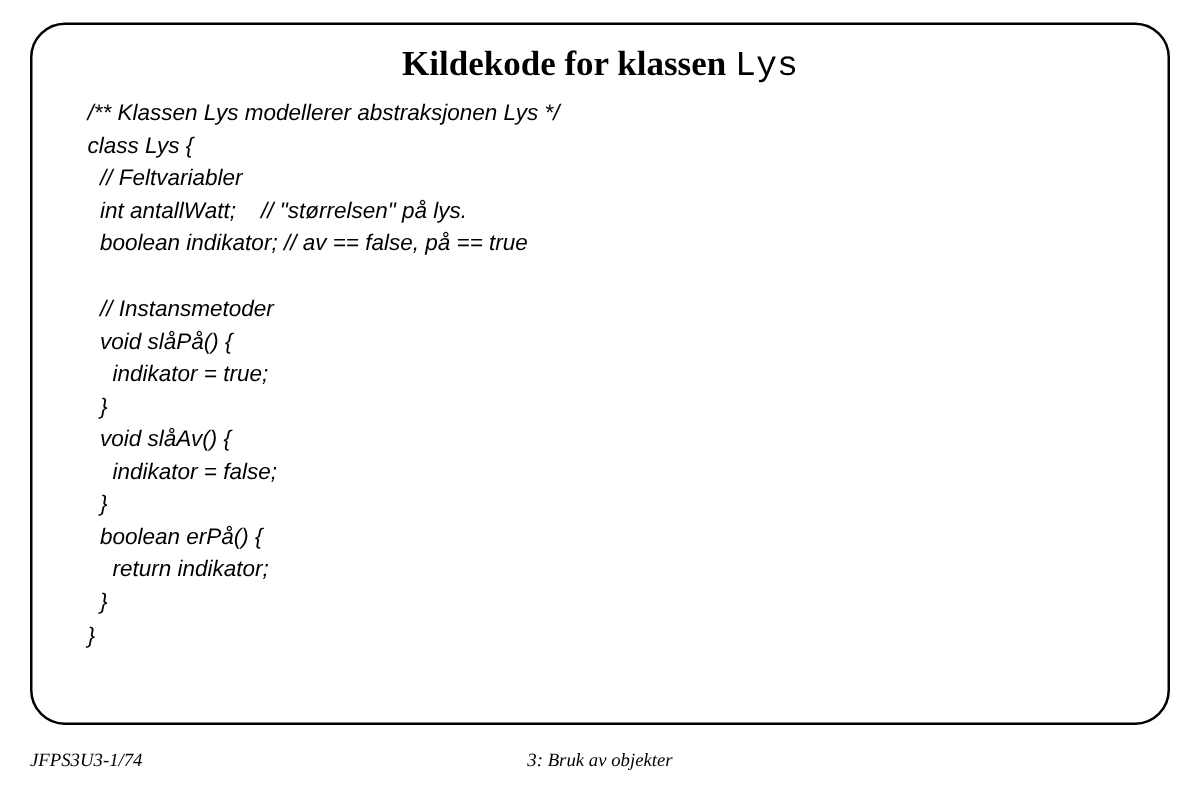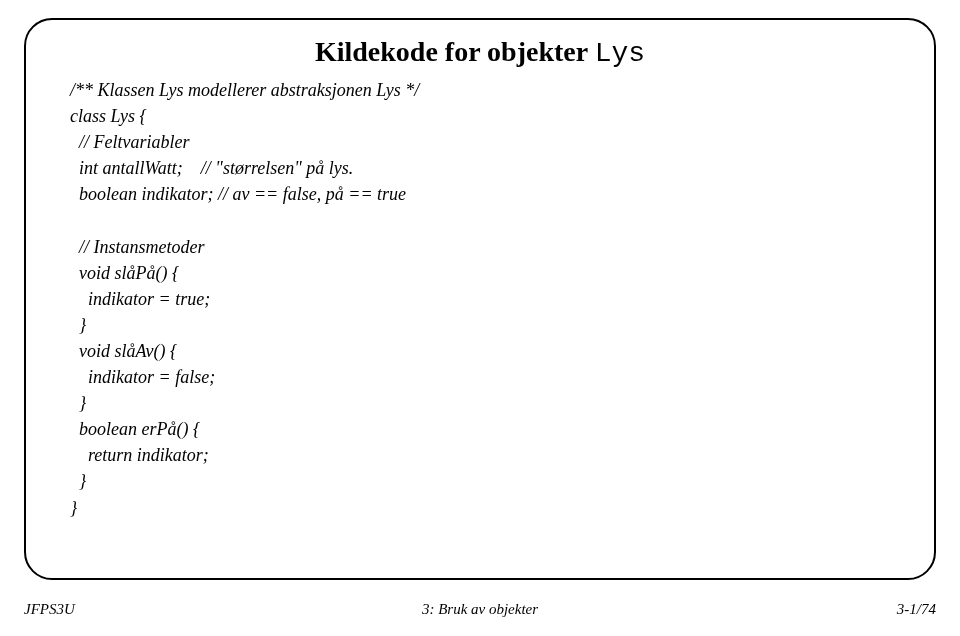--- a/index.html
+++ b/index.html
@@ -28,51 +28,51 @@
       font-weight: bold;
       font-size: 28px;
       margin-bottom: 8px;
       font-family: Georgia, "Times New Roman", serif;
     }
     .title .mono {
       font-family: "Courier New", Courier, monospace;
       font-weight: normal;
     }
     .code-block {
-      font-family: Liberation Serif, serif;
+      font-family: Liberation Sans, sans-serif;
       font-size: 18px;
       line-height: 1.45;
       font-style: italic;
       white-space: pre;
       color: #000;
     }
     .footer {
       position: absolute;
       left: 24px;
       right: 24px;
       bottom: 18px;
       display: flex;
-      justify-content: space-between;
+      justify-content: flex-start;
       font-style: italic;
       font-size: 15px;
       font-family: Georgia, "Times New Roman", serif;
       color: #000;
     }
     .footer .center {
       position: absolute;
       left: 50%;
       transform: translateX(-50%);
     }
   </style>
 </head>
 <body>
 
 <div class="slide-frame">
   <div class="title">
-    <span>Kildekode for objekter </span><span class="mono">Lys</span>
+    <span>Kildekode for klassen </span><span class="mono">Lys</span>
   </div>
   <div class="code-block">/** Klassen Lys modellerer abstraksjonen Lys */
 class Lys {
   // Feltvariabler
   int antallWatt;    // "størrelsen" på lys.
   boolean indikator; // av == false, på == true
 
   // Instansmetoder
   void slåPå() {
     indikator = true;

